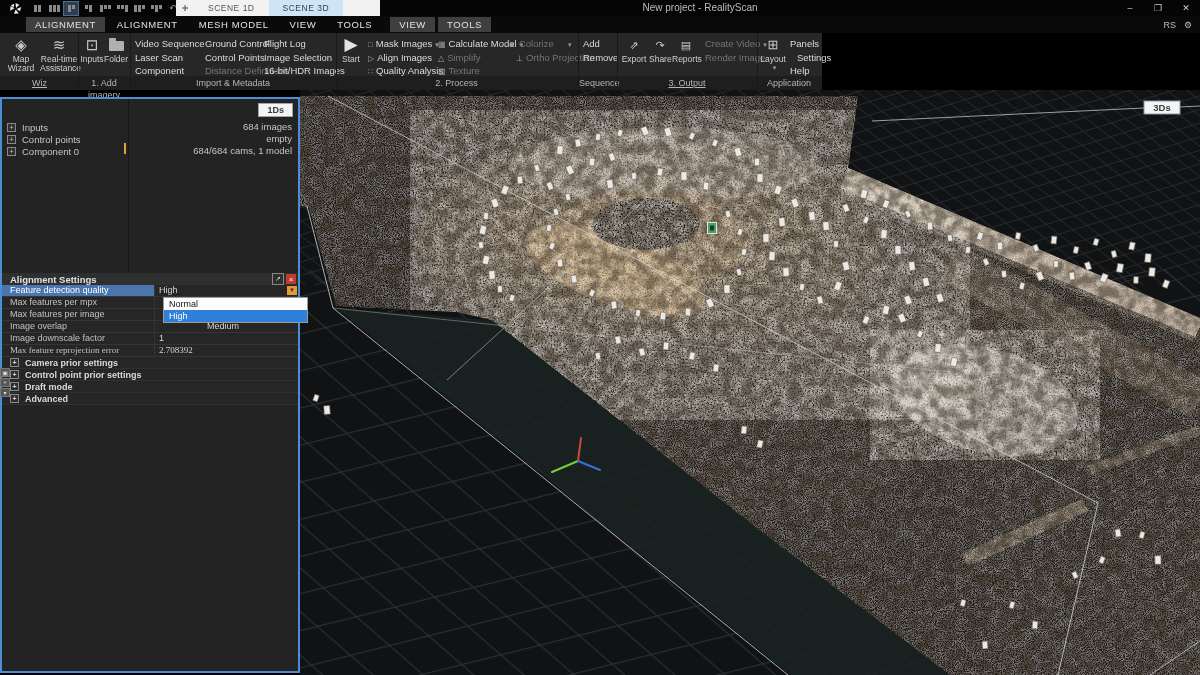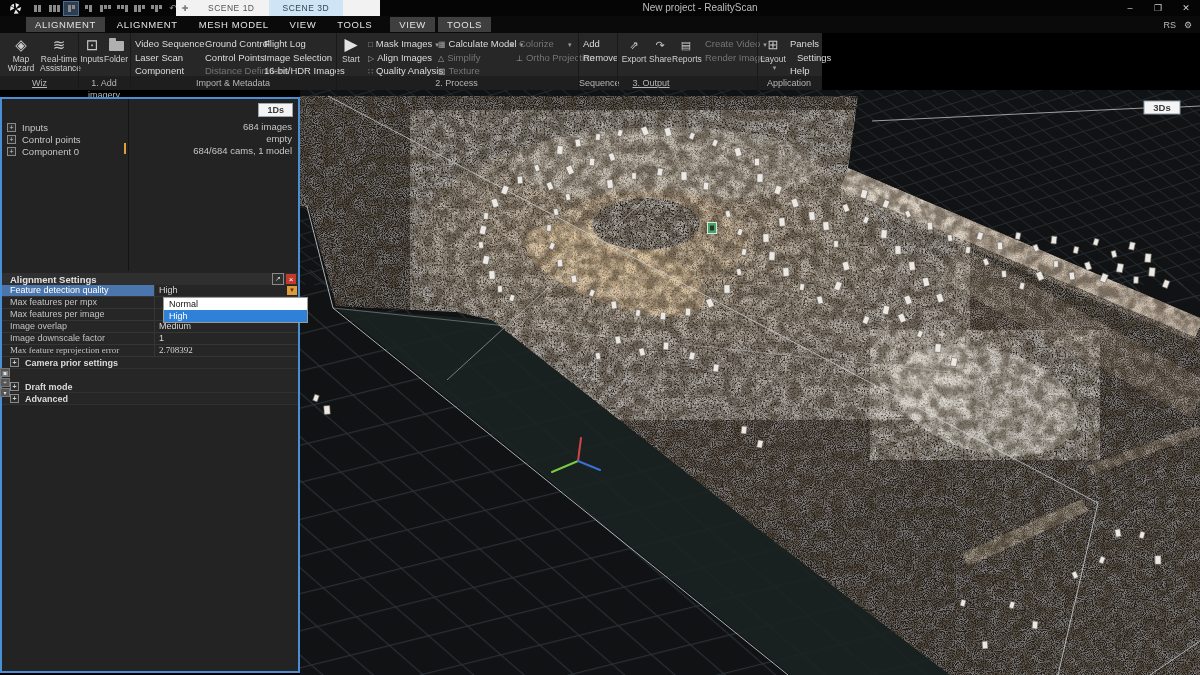--- a/index.html
+++ b/index.html
@@ -249,21 +249,21 @@
   <div class="rb-bigbtn abs" style="left:649px;width:22px;">
     <span class="ico" style="font-size:11px;">↷</span>
     <span class="lbl">Share</span>
   </div>
   <div class="rb-bigbtn abs" style="left:672px;width:28px;">
     <span class="ico" style="font-size:11px;">▤</span>
     <span class="lbl">Reports</span>
   </div>
   <div class="rb-txt dis abs" style="left:705px;top:5px;"><span>Create Video</span><span class="dd-arrow">▾</span></div>
   <div class="rb-txt dis abs" style="left:705px;top:19px;">Render Image</div>
-  <div class="rb-caption abs" style="left:581px;width:140px;text-decoration:underline;">3. Output</div>
+  <div class="rb-caption abs" style="left:617px;width:140px;text-decoration:underline;">3. Output</div>
   <div class="rb-sep abs" style="left:757px;"></div>
 
   <div class="rb-bigbtn abs" style="left:759px;width:28px;">
     <span class="ico" style="font-size:13px;">⊞</span>
     <span class="lbl">Layout</span>
     <span class="dd-arrow" style="display:block;">▾</span>
   </div>
   <div class="rb-txt abs" style="left:790px;top:5px;">Panels</div>
   <div class="rb-txt abs" style="left:790px;top:19px;margin-left:7px;">Settings</div>
   <div class="rb-txt abs" style="left:790px;top:32px;">Help</div>
@@ -306,36 +306,40 @@
       </span>
     </div>
     <div class="set-row abs" style="top:24px;">
       <span class="set-label">Max features per mpx</span>
       <span class="set-value"></span>
     </div>
     <div class="set-row abs" style="top:36px;">
       <span class="set-label">Max features per image</span>
       <span class="set-value"></span>
     </div>
-    <div class="set-row abs" style="top:48px;">
+    <div class="set-row abs" style="top:48px;gap:48px;">
       <span class="set-label">Image overlap</span>
       <span class="set-value">Medium</span>
     </div>
     <div class="set-row abs" style="top:60px;">
       <span class="set-label">Image downscale factor</span>
       <span class="set-value">1</span>
     </div>
     <div class="set-row abs" style="top:72px;font-family:Liberation Serif, serif;">
       <span class="set-label">Max feature reprojection error</span>
       <span class="set-value">2.708392</span>
     </div>
 
     <div class="grp-row abs" style="top:84px;">
       <span class="exp-box">+</span>
       <span>Camera prior settings</span>
+    </div>
+    <div class="grp-row abs" style="top:96px;">
+      <span class="exp-box">+</span>
+      <span>Control point prior settings</span>
     </div>
     <div class="grp-row abs" style="top:108px;">
       <span class="exp-box">+</span>
       <span>Draft mode</span>
     </div>
     <div class="grp-row abs" style="top:120px;">
       <span class="exp-box">+</span>
       <span>Advanced</span>
     </div>
   </div>

